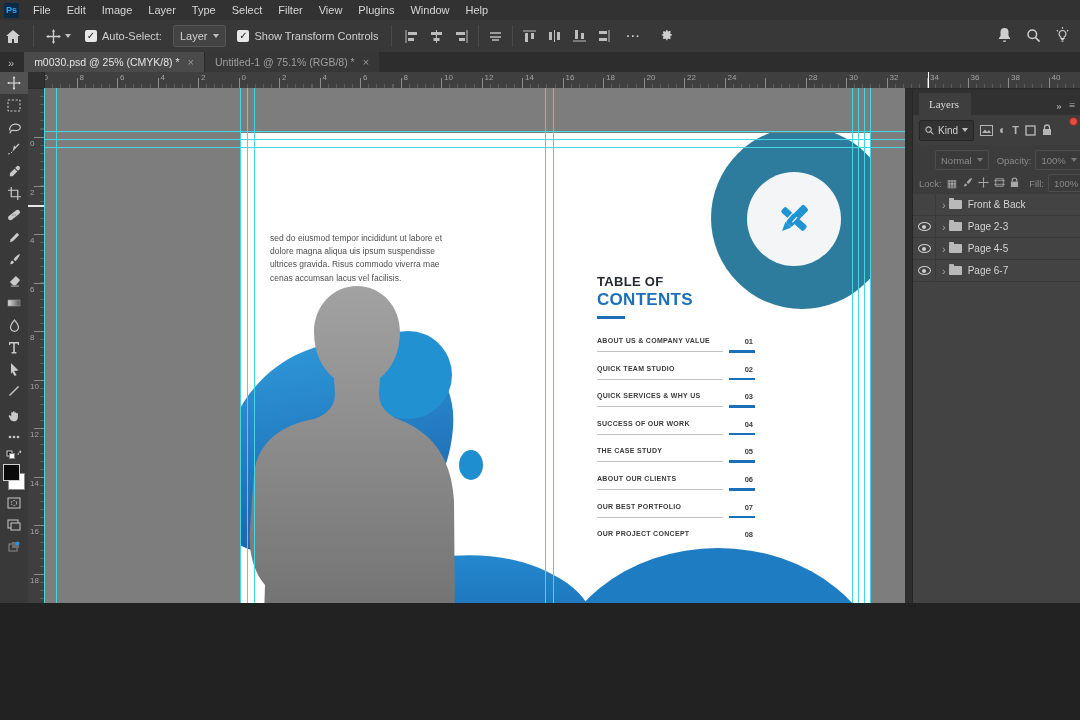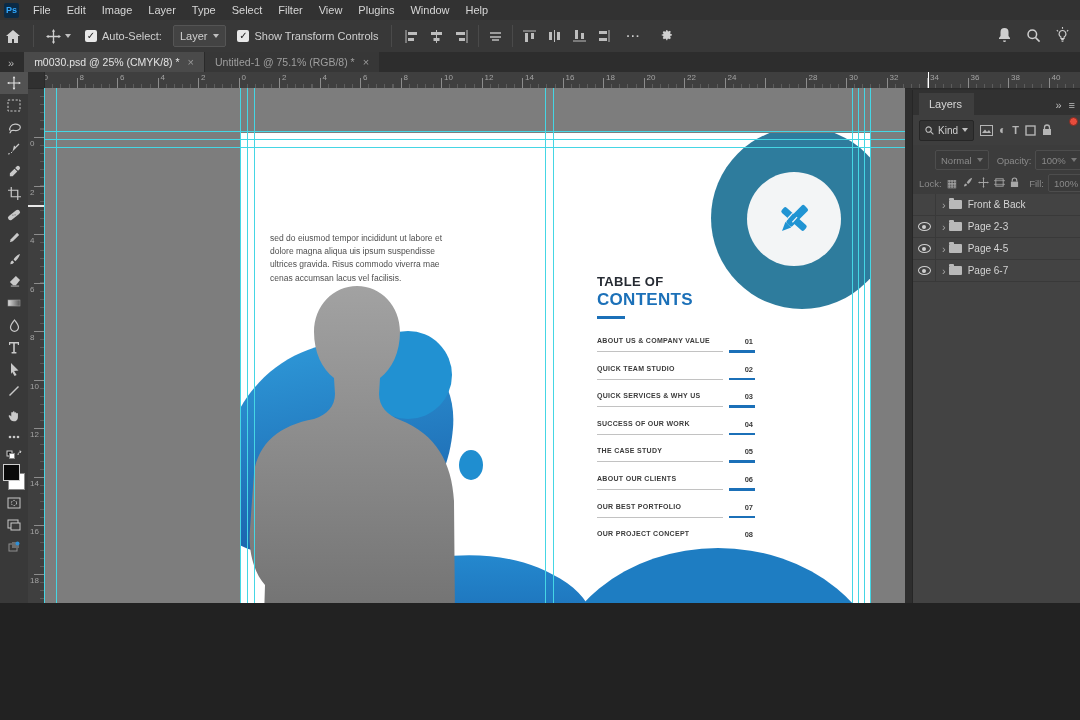--- a/index.html
+++ b/index.html
@@ -70,21 +70,21 @@
   .toc-div-blue{position:absolute;left:132px;top:13px;width:26px;height:2.5px;background:#1b70b8;}
   #banner{position:absolute;left:358px;top:460px;width:210px;text-align:center;z-index:5;}
   #banner-title{display:inline-block;background:#1565ab;color:#fff;font-size:7px;font-weight:bold;
                 letter-spacing:.5px;padding:4px 10px;}
   #banner-l1,#banner-l2{color:#eaf4fb;font-size:7.5px;margin-top:3px;}
   #banner-l1{margin-top:6px;}
   #caption{position:absolute;left:380px;top:548px;width:340px;text-align:center;z-index:60;
            font-family:"DejaVu Sans",sans-serif;font-weight:bold;font-size:44px;direction:rtl;}
   
   #layers-panel{left:912px;top:90px;width:168px;height:630px;background:#3c3c3c;border-left:1px solid #262626;}
-  #lp-header{position:absolute;left:0;top:0;width:168px;height:25px;background:#313131;display:flex;align-items:flex-end;}
+  #lp-header{position:absolute;left:0;top:0;width:168px;height:25px;background:#313131;display:flex;align-items:flex-end;font-family:Liberation Serif, serif;}
   #lp-tab{background:#3e3e3e;color:#d8d8d8;font-size:11px;padding:5px 12px 5px 10px;margin-left:6px;}
   #lp-header-icons{margin-left:auto;margin-right:6px;color:#bdbdbd;font-size:11px;display:flex;gap:7px;align-items:center;padding-bottom:4px;}
   #lp-filter{position:absolute;left:0;top:25px;width:168px;height:30px;background:#3e3e3e;display:flex;align-items:center;}
   #kind-select{display:flex;align-items:center;gap:4px;background:#333;border:1px solid #262626;border-radius:2px;
                height:19px;padding:0 5px;margin-left:6px;color:#cfcfcf;font-size:10px;}
   .filter-ico{margin-left:6px;display:flex;align-items:center;}
   #filter-pin{position:absolute;right:3px;top:2px;width:7px;height:7px;border-radius:50%;background:#e74c3c;border:1px solid #7d2b22;}
   .dimrow{position:absolute;left:0;width:168px;display:flex;align-items:center;color:#8a8a8a;font-size:9.5px;}
   .dimbox{background:#3a3a3a;border:1px solid #4d4d4d;border-radius:2px;display:flex;align-items:center;gap:5px;
           height:18px;padding:0 5px;color:#8a8a8a;}

